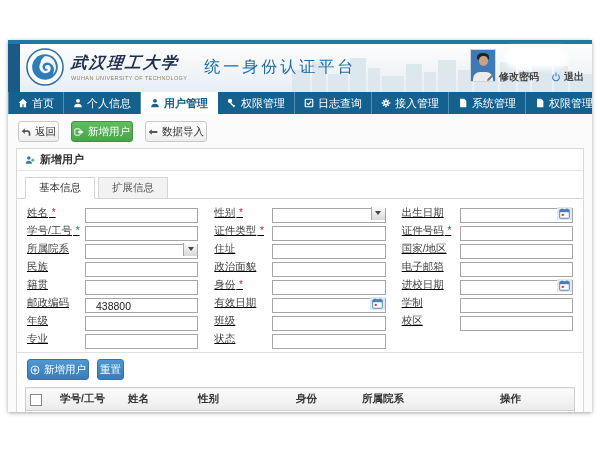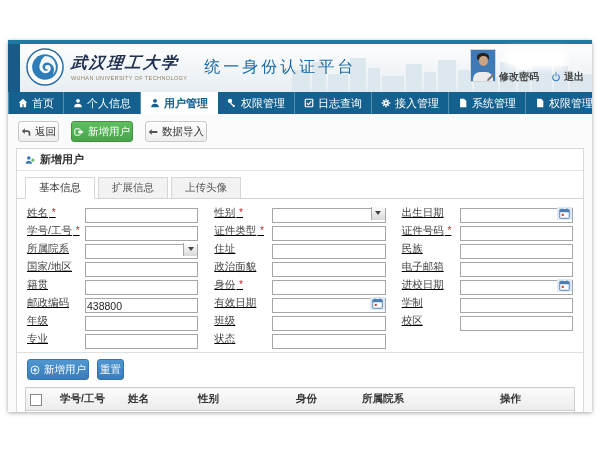--- a/index.html
+++ b/index.html
@@ -67,21 +67,21 @@
   }
   .tab.active{background:#fff;color:#333;border-bottom-color:#fff;}
   .tabcontent{padding:6px 10px 5px;border-bottom:1px solid #e0e0e0;}
   .formgrid{display:grid;grid-template-columns:1fr 1fr 1fr;column-gap:16px;row-gap:2px;}
   .field{display:flex;align-items:center;height:16px;text-decoration:underline;}
   .flabel{width:58px;flex:none;font-size:10.5px;color:#444;white-space:nowrap;}
   .star{color:#cc2222;margin-left:1px;font-size:10px;}
   .ctl{flex:1;position:relative;height:15px;}
   .ctl input{
     width:100%;height:15px;box-sizing:border-box;border:1px solid #a6a6a6;background:#fff;
-    font-size:10.5px;padding:0 1px;font-family:inherit;color:#222;
+    font-size:10.5px;padding:0 10px;font-family:inherit;color:#222;
   }
   .ctl.select input{padding-right:15px;}
   .sel-btn{
     position:absolute;right:1px;top:1px;bottom:1px;width:13px;
     background:linear-gradient(#fdfdfd,#d8d8d8);border-left:1px solid #a6a6a6;
     display:flex;align-items:center;justify-content:center;cursor:pointer;
   }
   .caret{width:0;height:0;border-left:3px solid transparent;border-right:3px solid transparent;border-top:4px solid #444;}
   .cal-btn{
     position:absolute;right:1px;top:1px;bottom:1px;width:15px;background:#ddeaf6;
@@ -285,21 +285,20 @@
               <path d="M0.8 10.6c0-2.3 1.7-3.6 3.8-3.6s3.8 1.3 3.8 3.6Z" fill="#3a79b3"></path>
               <path d="M9.4 4.2v4M7.4 6.2h4" stroke="#52b254" stroke-width="1.5" fill="none"></path>
             </svg>
         </span>
         <span class="sectitle">新增用户</span>
       </div>
 
       <div class="tabs">
           <div class="tab active">基本信息</div>
           <div class="tab">扩展信息</div>
-          <div class="tab">上传头像</div>
         </div>
 
       <div class="tabcontent">
         <div class="formgrid" id="formgrid">
             <div class="field">
               <span class="flabel">姓名<span class="star"> *</span></span>
               <span class="ctl text"><input type="text" style=""></span>
             </div>
             <div class="field">
               <span class="flabel">性别<span class="star"> *</span></span>
@@ -337,25 +336,25 @@
               <span class="flabel">所属院系</span>
               <span class="ctl select"><input type="text" readonly="" style=""><span class="sel-btn">
                   <span class="caret"></span>
                 </span></span>
             </div>
             <div class="field">
               <span class="flabel">住址</span>
               <span class="ctl text"><input type="text" style=""></span>
             </div>
             <div class="field">
+              <span class="flabel">国家/地区</span>
+              <span class="ctl text"><input type="text" style=""></span>
+            </div>
+            <div class="field">
               <span class="flabel">民族</span>
-              <span class="ctl text"><input type="text" style=""></span>
-            </div>
-            <div class="field">
-              <span class="flabel">国家/地区</span>
               <span class="ctl text"><input type="text" style=""></span>
             </div>
             <div class="field">
               <span class="flabel">政治面貌</span>
               <span class="ctl text"><input type="text" style=""></span>
             </div>
             <div class="field">
               <span class="flabel">电子邮箱</span>
               <span class="ctl text"><input type="text" style=""></span>
             </div>

